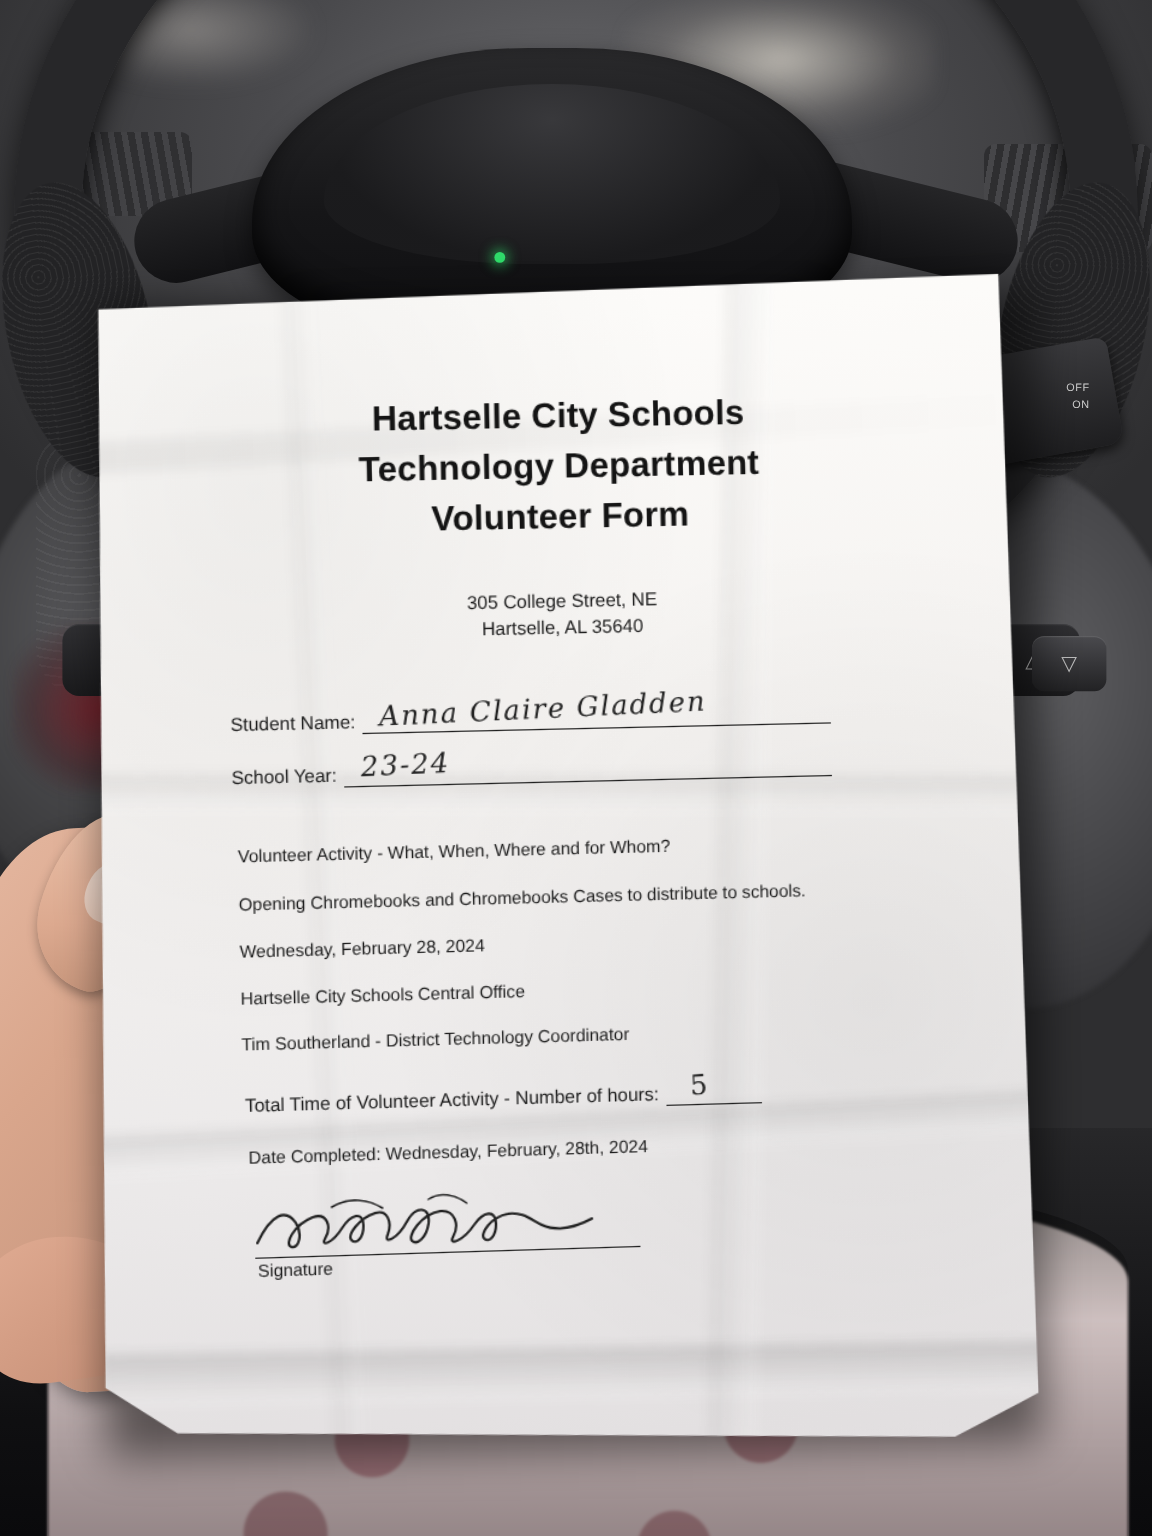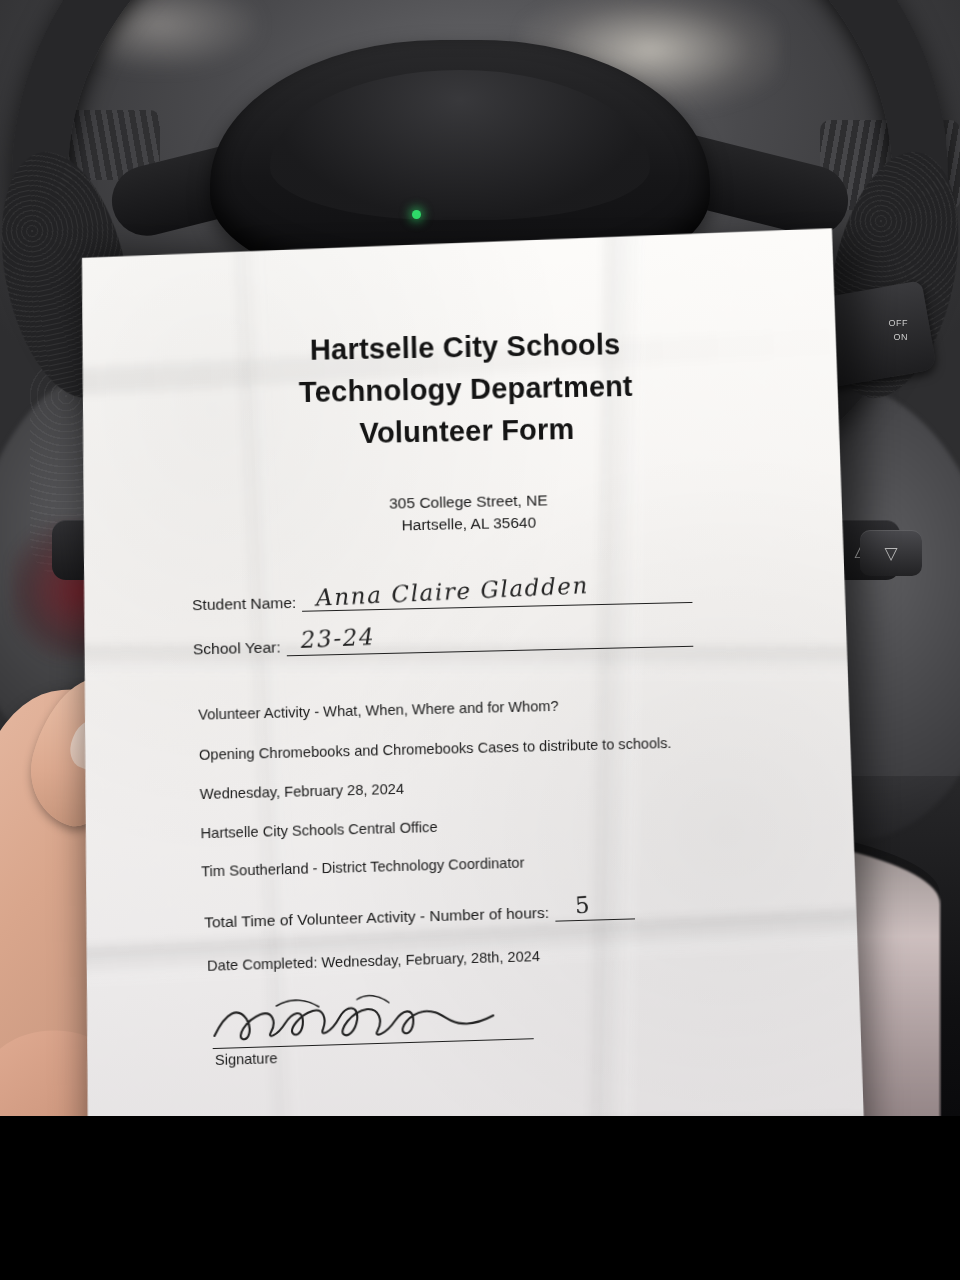--- a/index.html
+++ b/index.html
@@ -10,21 +10,21 @@
   body {
     width: 960px;
     height: 1280px;
     overflow: hidden;
     font-family: "Liberation Sans", sans-serif;
   }
 
   .scene {
     position: relative;
     width: 960px;
-    height: 1116px;
+    height: 1280px;
     overflow: hidden;
     background: #3a3a3c;
   }
 
   
   .car-bg {
     position: absolute;
     inset: 0;
     background:
       radial-gradient(ellipse 60% 35% at 50% 10%, #6b6b6e 0%, #4a4a4d 45%, #2e2e30 100%),

